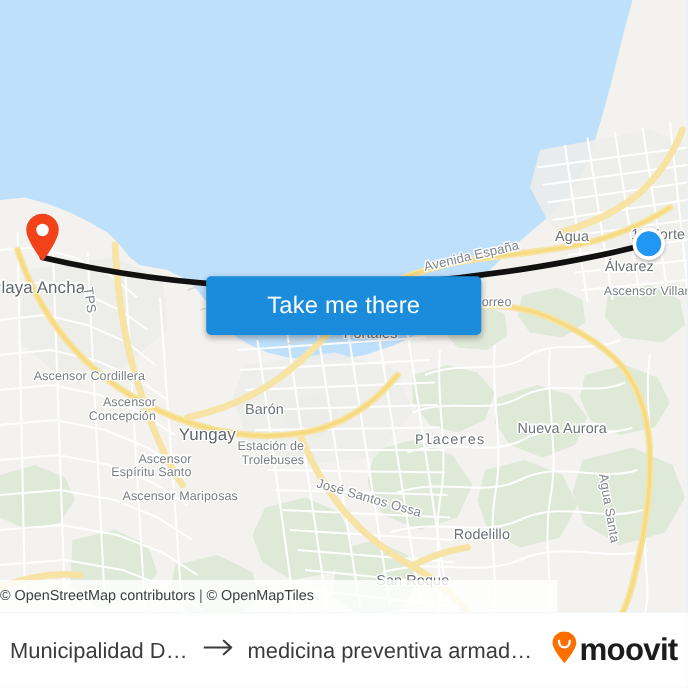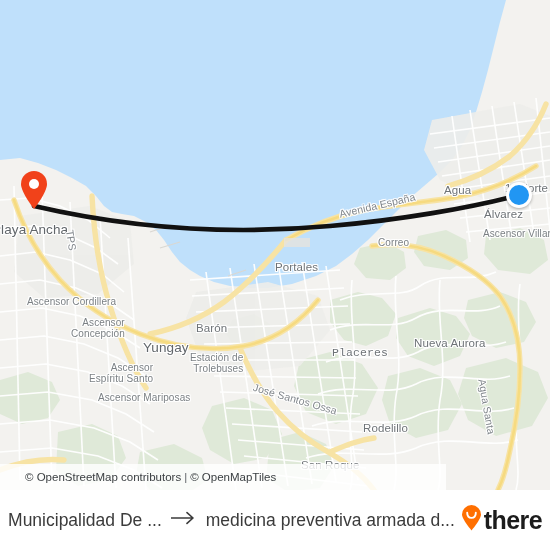--- a/index.html
+++ b/index.html
@@ -100,21 +100,21 @@
   
   .attrib {
     position: absolute;
     left: 0; bottom: 0;
     width: 446px;
     height: 26px;
     line-height: 26px;
     background: rgba(255,255,255,.82);
     color: #3c4043;
     font-size: 11.5px;
-    padding-left: 25px;
+    padding-left: 0;
     box-sizing: border-box;
     white-space: nowrap;
   }
   .attrib a { color: #3c4043; text-decoration: none; }
   .attrib .sep { color: #5f6368; padding: 0 3px; }
 
   
   .footer {
     position: absolute;
     left: 0; top: 490px;
@@ -339,20 +339,21 @@
 
     <div class="pin" style="left:19px; top:170px;">
       <svg width="30" height="40" viewBox="0 0 30 40">
         <path d="M15,39 C15,39 28,22.5 28,14 A13,13 0 1 0 2,14 C2,22.5 15,39 15,39 Z" fill="#f1421a"></path>
         <circle cx="15" cy="14" r="5" fill="#ffffff"></circle>
       </svg>
     </div>
 
     <div class="dot-marker" style="left:506px; top:182px;"></div>
 
+    <button class="cta">Take me there</button>
 
     <div class="attrib">
       <a href="#">© OpenStreetMap contributors</a><span class="sep">|</span><a href="#">© OpenMapTiles</a>
     </div>
   </div>
 
   <div class="footer">
     <div class="footer-route">
       <span class="ep origin">Municipalidad De ...</span>
       <span class="arrow-icon">
@@ -363,16 +364,16 @@
       <span class="ep dest">medicina preventiva armada d...</span>
     </div>
     <div class="brand">
       <span>
         <svg width="21" height="26" viewBox="0 0 21 26">
           <path d="M10.5,25.5 C10.5,25.5 20,14.5 20,9.6 A9.5,9.5 0 1 0 1,9.6
                    C1,14.5 10.5,25.5 10.5,25.5 Z" fill="#ff6f00"></path>
           <path d="M6.2,7.8 C6.2,11.2 8.2,12.9 10.5,12.9 C12.8,12.9 14.8,11.2 14.8,7.8" stroke="#ffffff" stroke-width="1.9" fill="none" stroke-linecap="round"></path>
         </svg>
       </span>
-      <span class="brand-word">there</span>
+      <span class="brand-word">moovit</span>
     </div>
   </div>
 </div>
 
 </body></html>

